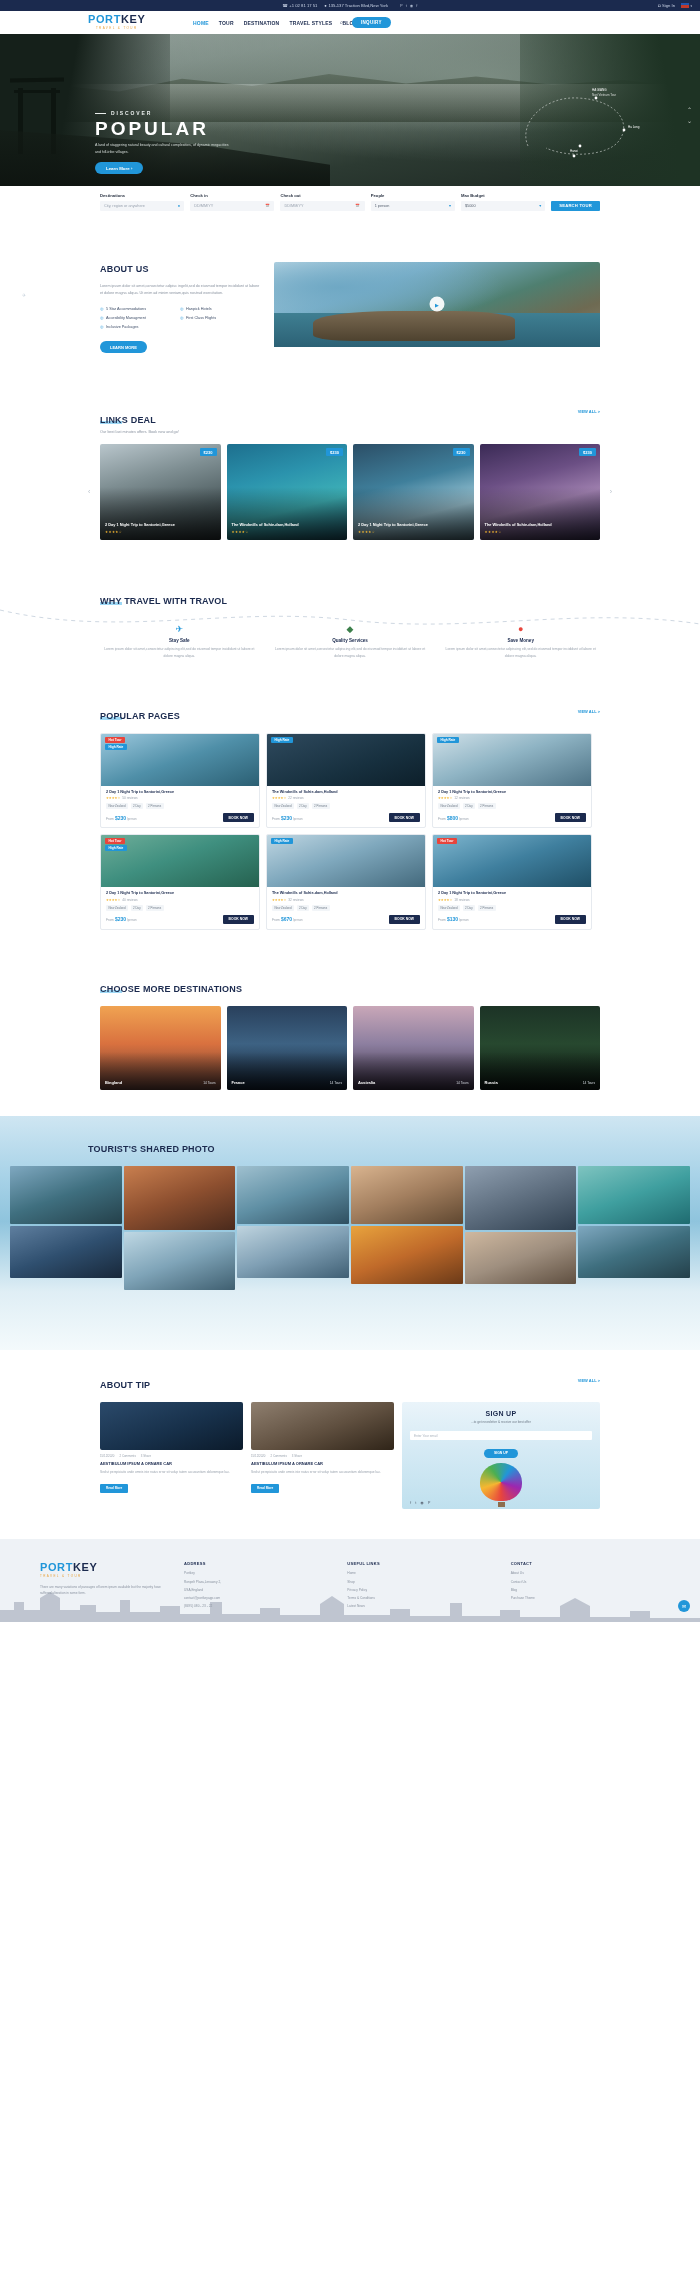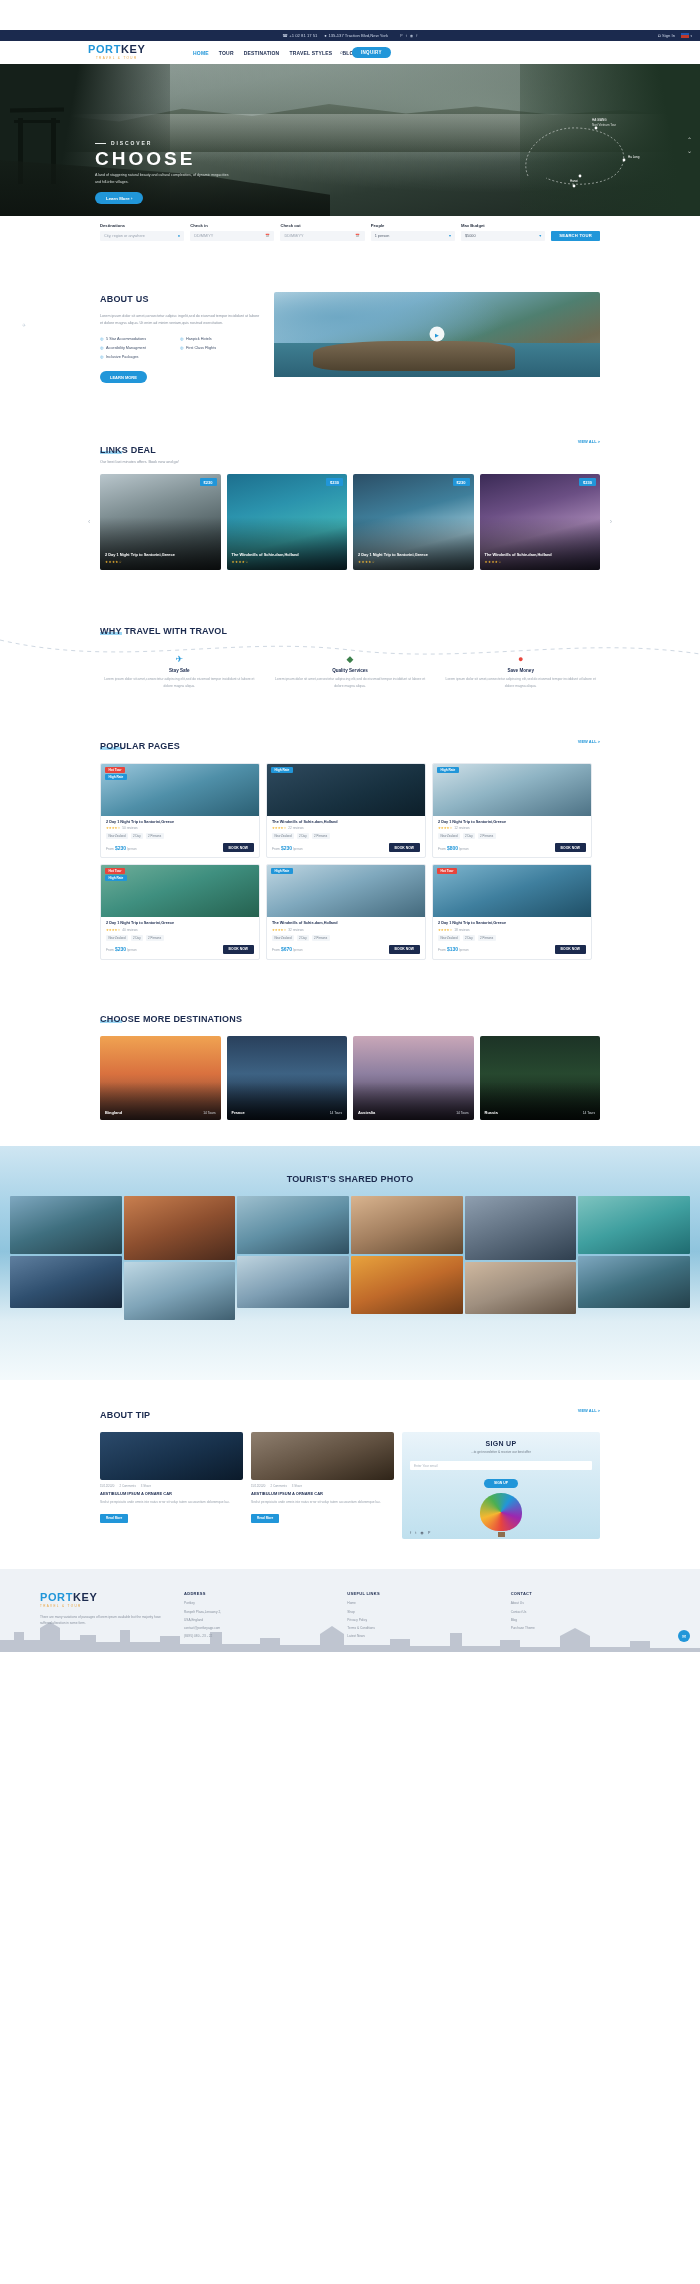--- a/index.html
+++ b/index.html
@@ -1,21 +1,21 @@
 <!DOCTYPE html>
 <html><head>
 <meta charset="utf-8">
 <style>
   * { margin:0; padding:0; box-sizing:border-box; }
   body {
     width:700px; background:#fff;
     font-family:"Liberation Sans", sans-serif;
     color:#333; overflow-x:hidden;
   }
-  .wrap { width:700px; position:relative;margin-top:30px; }
+  .wrap { width:700px; position:relative; }
 
   
   .topbar {
     background:#1b2a4e; height:11px; display:flex;
     align-items:center; justify-content:center; gap:7px;
     font-size:4.2px; color:#c9d3e6; position:relative;
   }
   .topbar .ti { display:flex; align-items:center; gap:1.5px; }
   .topbar .soc { display:flex; gap:3px; margin-left:5px; }
   .topbar .soc span { font-size:4px; color:#aab6cc; }
@@ -243,21 +243,21 @@
   .dest-card .dn { position:absolute; left:5px; bottom:5px; font-size:4px; font-weight:bold; }
   .dest-card .dc { position:absolute; right:5px; bottom:5px; font-size:3.2px; color:#d8dee5; }
   .d1{background:linear-gradient(180deg,#f0a352 0%,#d9713f 45%,#5b3a33 100%);}
   .d2{background:linear-gradient(180deg,#29405c 0%,#3d6283 45%,#101c2b 100%);}
   .d3{background:linear-gradient(180deg,#c9a7b8 0%,#8d7fa0 45%,#33293d 100%);}
   .d4{background:linear-gradient(180deg,#1c3326 0%,#27482f 45%,#0b1510 100%);}
 
   
   .shared { padding:22px 0 26px; position:relative;
     background:linear-gradient(180deg,#cfe6f2 0%,#a9d3e8 25%,#8fc4dd 45%,#dfeef5 75%,#f4fafc 100%); }
-  .shared-inner { padding:0 88px;text-align:center; }
+  .shared-inner { padding:0 88px; }
   .photo-grid { display:flex; gap:2px; margin-top:10px; padding:0 10px; }
   .pcol { flex:1; display:flex; flex-direction:column; gap:2px; }
   .ph { height:58px; border-radius:1px; }
   .ph.tall { height:64px; }
   .ph.short { height:52px; }
   .p1{background:linear-gradient(160deg,#7fa8c0,#3f6f7f 50%,#24404a);}
   .p2{background:linear-gradient(160deg,#c97f4f,#8d4f2f 50%,#4a2a1c);}
   .p3{background:linear-gradient(160deg,#bfd8e4,#7fa4b8 50%,#3f5f70);}
   .p4{background:linear-gradient(160deg,#9fc0cf,#5f8fa4 50%,#2f4f60);}
   .p5{background:linear-gradient(160deg,#d9b48f,#a37f5f 50%,#5f4730);}
@@ -376,21 +376,21 @@
         <b></b>
       </div>
     <div class="hero-rail"></div>
     <div class="hero-right-veg"></div>
 
     <div class="hero-content">
       <div class="hero-kicker">
         <span class="dash"></span>
         <span>DISCOVER</span>
       </div>
-      <div class="hero-title">CHOOSE</div>
+      <div class="hero-title">POPULAR</div>
       <div class="hero-desc">A land of staggering natural beauty and cultural complexities, of dynamic megacities and hill-tribe villages.</div>
       <button class="hero-btn">
         <span>Learn More</span> ›
       </button>
     </div>
 
     <div class="hero-map">
       <svg width="150" height="80" viewBox="0 0 150 80">
         <path d="M20,62 C10,40 35,12 70,14 C110,16 125,40 110,58 C98,72 60,74 38,64" fill="none" stroke="#ffffff" stroke-width=".6" stroke-dasharray="2 2" opacity=".8"></path>
         <circle cx="88" cy="14" r="1.4" fill="#fff"></circle>

